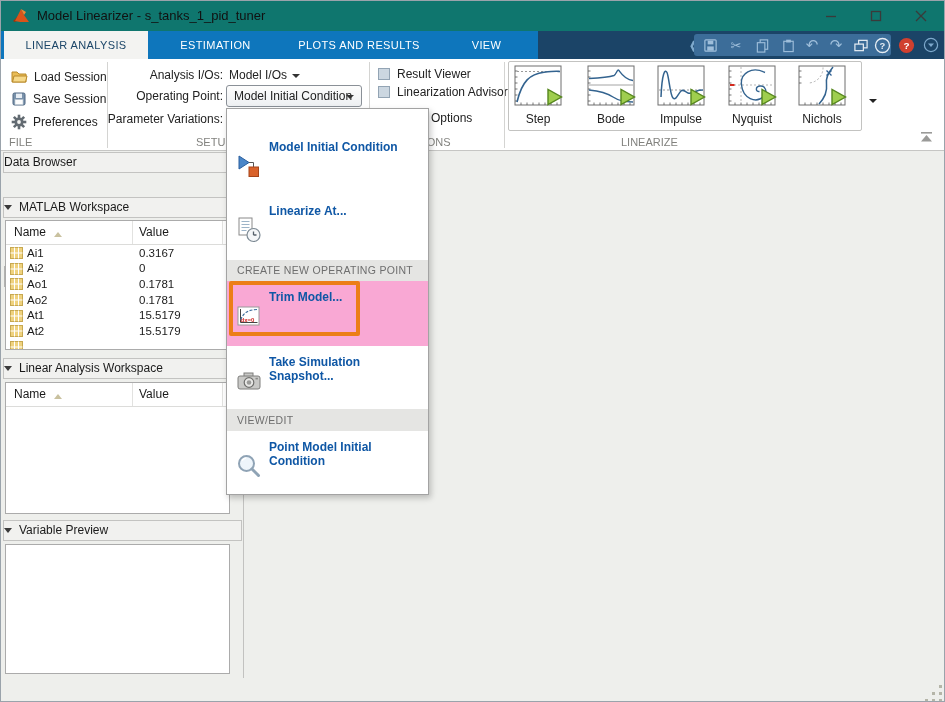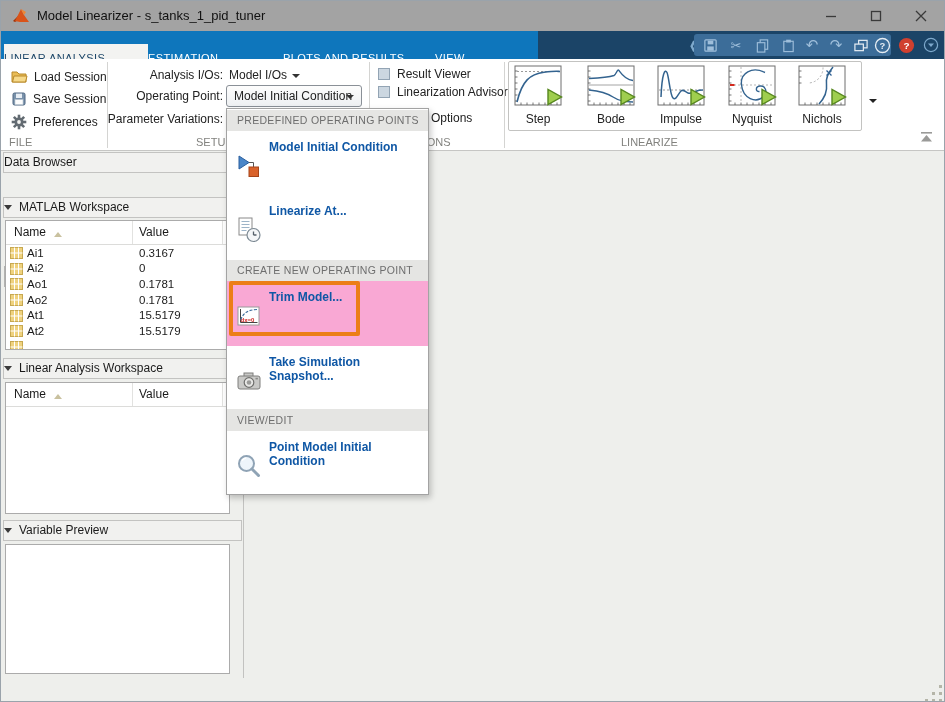--- a/index.html
+++ b/index.html
@@ -1,25 +1,25 @@
 <!DOCTYPE html>
 <html style="--tab-blue: #0e76bc; --navy: #1b4467; --highlight-orange: #ec7e17; --menu-item-blue: #0f57a5; --play-green: #9fce4e; --curve-blue: #33638f; --red-help: #d0402f;"><head>
 <meta charset="utf-8">
 <style>
   html,body{margin:0;padding:0;background:#d8d8d8;}
   *{box-sizing:border-box;font-family:"Liberation Sans",sans-serif;}
   #win{position:relative;width:945px;height:702px;background:#eeefec;overflow:hidden;border:1px solid #9aa3ab;}
   .abs{position:absolute;}
   
-  #titlebar{left:0;top:0;width:945px;height:30px;background:#a3a3a3;}
+  #titlebar{left:0;top:0;width:945px;height:30px;background:#0f766e;}
   #title{left:36px;top:0;height:30px;line-height:30px;font-size:13px;color:#111;}
   .winbtn{top:0;width:44px;height:30px;display:flex;align-items:center;justify-content:center;cursor:default;}
   
   #tabstrip{left:0;top:30px;width:945px;height:28px;background:var(--tab-blue,#0e76bc);}
-  .tab{top:13px;height:28px;line-height:28px;text-align:left;font-size:11px;letter-spacing:.4px;color:#fff;}
+  .tab{top:0;height:28px;line-height:28px;text-align:center;font-size:11px;letter-spacing:.4px;color:#fff;}
   .tab.active{background:#f3f3f1;color:#1c4668;}
   #qatzone{left:537px;top:0;width:408px;height:28px;background:var(--navy,#1b4467);}
   #qatpill{left:156px;top:3px;width:197px;height:22px;background:#3c6d99;border-radius:3px;}
   .qico{top:5px;width:18px;height:18px;display:flex;align-items:center;justify-content:center;font-size:13px;color:#9fbfdb;}
   
   #ribbon{left:0;top:58px;width:945px;height:92px;background:#ffffff;border-bottom:1px solid #c6c6c4;}
   .vsep{width:1px;background:#d4d4d2;top:3px;height:86px;}
   .seclabel{font-size:11px;color:#82827e;top:76px;height:14px;line-height:14px;}
   .fbtn{left:10px;height:20px;display:flex;align-items:center;gap:6px;font-size:12px;color:#222;}
   .rlabel{width:128px;text-align:right;font-size:12px;color:#222;height:16px;line-height:16px;}
@@ -354,21 +354,20 @@
         <span class="abs" style="left:133px;top:4px">Value</span>
         <div class="colsep" style="left:126px"></div>
         <div class="colsep" style="left:216px"></div>
       </div>
     </div>
     <div class="abs band" style="top:369px"><span class="tri"></span><span>Variable Preview</span></div>
     <div class="abs" style="left:4px;top:393px;width:225px;height:130px;background:#fff;border:1px solid #ababab"></div>
   </div>
 
   <div class="abs" id="menu">
-    <div class="abs mhead" style="top:1px">PREDEFINED OPERATING POINTS</div>
 
     <div class="abs mitem" style="top:22px;height:64px">
       <span class="abs mlabel">Model Initial Condition</span>
       <svg class="abs micon" viewBox="0 0 26 26">
         <polygon points="3,3 3,16 13,9.5" fill="#4a86c8" stroke="#2b5f9e"></polygon>
         <path d="M13,9.5 H17.5 V14" fill="none" stroke="#555" stroke-width="1"></path>
         <rect x="13" y="14" width="9.5" height="9.5" fill="#d9622b" stroke="#a5441a"></rect>
       </svg>
     </div>
 

